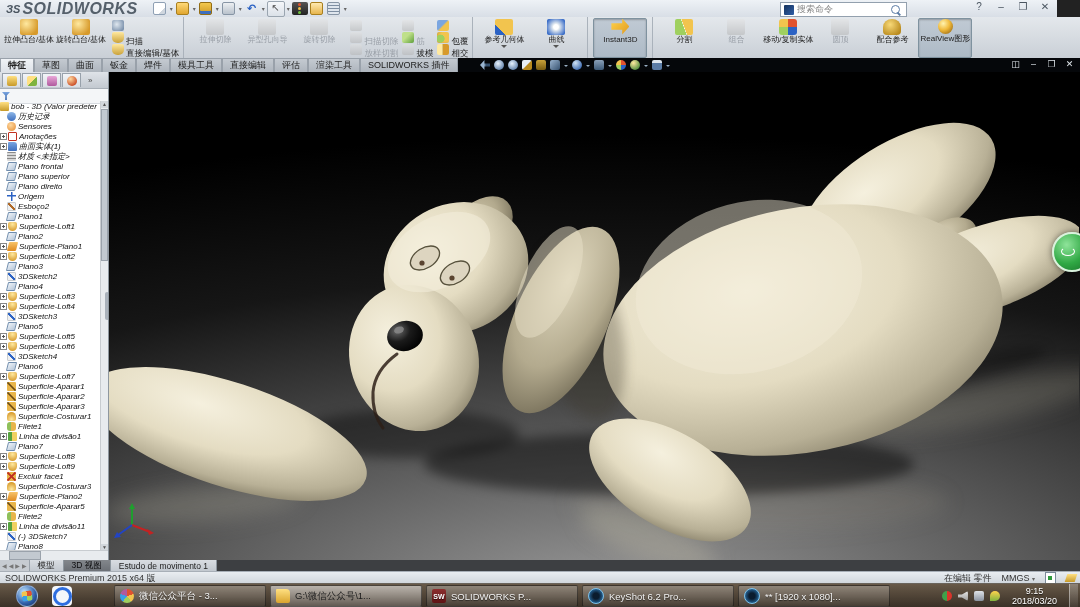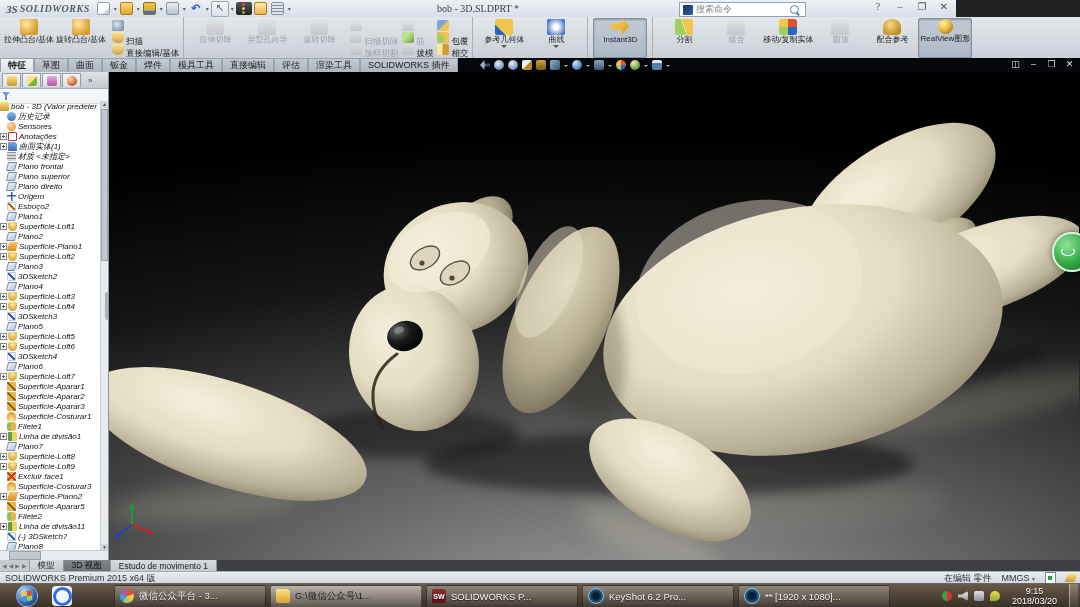--- a/index.html
+++ b/index.html
@@ -1,24 +1,24 @@
 <!DOCTYPE html>
 <html><head>
 <meta charset="utf-8">
 <style>
   html,body{margin:0;padding:0;background:#222;}
   #app{position:relative;width:1080px;height:607px;overflow:hidden;
        font-family:"Liberation Sans","DejaVu Sans",sans-serif;
        -webkit-font-smoothing:antialiased;user-select:none;}
   
-  #titlebar{position:absolute;left:0;top:0;width:956px;height:17px;
+  #titlebar{position:absolute;left:0;top:0;width:1057px;height:17px;
     background:linear-gradient(#eef2f6,#d8dee6);border-bottom:1px solid #b9c0c8;
-    display:flex;align-items:center;font-size:10px;color:#333;font-family:Liberation Serif, serif;}
+    display:flex;align-items:center;font-size:10px;color:#333;}
   .brandmark{font-style:italic;font-weight:bold;color:#4a5560;margin:0 2px 0 6px;font-size:11px;}
-  .brand{font-style:italic;font-weight:bold;color:#55606b;font-size:10px;letter-spacing:.5px;margin-right:6px;}
+  .brand{font-style:italic;font-weight:bold;color:#55606b;font-size:16px;letter-spacing:.5px;margin-right:14px;}
   .qat{display:flex;align-items:center;gap:1px;}
   .qbtn{width:16px;height:14px;display:flex;align-items:center;justify-content:center;border-radius:2px;}
   .qbtn.boxed{border:1px solid #9aa5b0;background:linear-gradient(#f5f7fa,#dbe1e8);}
   .qi{width:11px;height:11px;border-radius:2px;}
   .qi-new{background:linear-gradient(135deg,#fff 70%,#cfd6de 70%);border:1px solid #8fa0b4;}
   .qi-open{background:linear-gradient(#ffd978,#e0a62f);border:1px solid #a97f1e;}
   .qi-save{background:linear-gradient(#f3c84f,#cf9a25);border:1px solid #936d14;box-shadow:inset 0 -3px 0 #3f6fbf;}
   .qi-print{background:linear-gradient(#eceff2,#b9c2cc);border:1px solid #8795a5;}
   .qi-undo{background:transparent;color:#2b62c4;font-weight:bold;font-size:11px;line-height:10px;text-align:center;}
   .qi-select{background:transparent;color:#444;font-size:10px;line-height:10px;text-align:center;}
@@ -225,21 +225,20 @@
           </span>
         </span>
       <span class="qbtn">
           <span class="qi qi-props"></span>
         </span>
       <span class="qbtn">
           <span class="qi qi-options"></span>
         </span>
         <span class="qcaret">▾</span>
     </div>
-    <div id="title-text">bob - 3D.SLDPRT *</div>
     <div id="searchbox">
       <span class="sw-mini"></span>
       <span>搜索命令</span>
       <span class="mag"></span>
     </div>
     <div id="tb-right">
       <span class="winbtn">?</span>
       <span class="winbtn">–</span>
       <span class="winbtn">❐</span>
       <span class="winbtn">✕</span>

